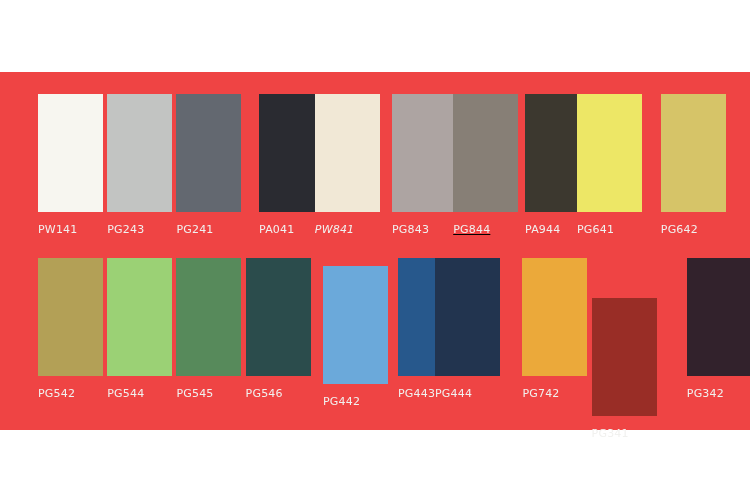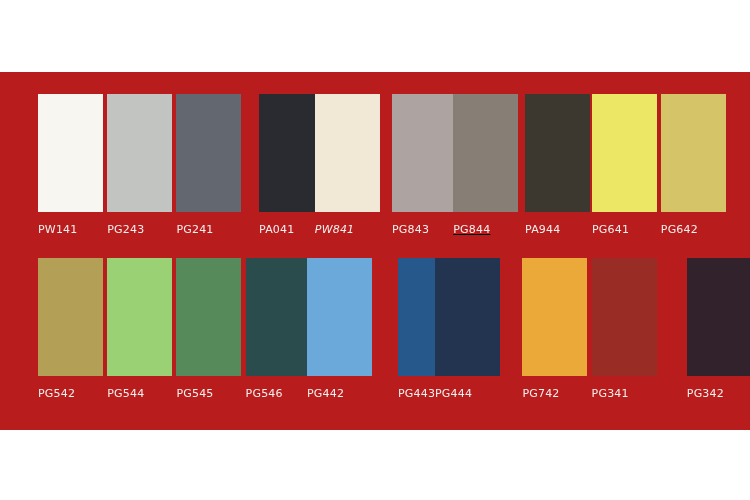--- a/index.html
+++ b/index.html
@@ -12,21 +12,21 @@
     background: #ffffff;
     font-family: "DejaVu Sans", sans-serif;
     overflow: hidden;
   }
   #palette-board {
     position: absolute;
     left: 0;
     top: 72px;
     width: 750px;
     height: 358px;
-    background: #b91c1c;
+    background: #ef4444;
   }
   .swatch-row {
     position: absolute;
     left: 38px;
     width: 700px;
     height: 0;
   }
   #row-0 { top: 22px; }
   #row-1 { top: 186px; }
 
@@ -81,21 +81,21 @@
         <span class="swatch-label">PG843</span>
       </div>
       <div class="swatch-cell" style="left: 415.2px; text-decoration: underline;">
         <span class="swatch-chip" style="background: rgb(135, 127, 118);"></span>
         <span class="swatch-label">PG844</span>
       </div>
       <div class="swatch-cell" style="left: 487px;">
         <span class="swatch-chip" style="background: rgb(60, 56, 47);"></span>
         <span class="swatch-label">PA944</span>
       </div>
-      <div class="swatch-cell" style="left: 554px;">
+      <div class="swatch-cell" style="left: 539px;">
         <span class="swatch-chip" style="background: rgb(237, 231, 102);"></span>
         <span class="swatch-label">PG641</span>
       </div>
       <div class="swatch-cell" style="left: 622.8px;">
         <span class="swatch-chip" style="background: rgb(214, 196, 104);"></span>
         <span class="swatch-label">PG642</span>
       </div>
     </div>
   <div class="swatch-row" id="row-1">
       <div class="swatch-cell" style="left: 0px;">
@@ -107,37 +107,37 @@
         <span class="swatch-label">PG544</span>
       </div>
       <div class="swatch-cell" style="left: 138.4px;">
         <span class="swatch-chip" style="background: rgb(87, 138, 91);"></span>
         <span class="swatch-label">PG545</span>
       </div>
       <div class="swatch-cell" style="left: 207.6px;">
         <span class="swatch-chip" style="background: rgb(43, 76, 76);"></span>
         <span class="swatch-label">PG546</span>
       </div>
-      <div class="swatch-cell" style="left: 269px;">
+      <div class="swatch-cell" style="left: 285px; margin-top: 8px;">
         <span class="swatch-chip" style="background: rgb(107, 169, 218);"></span>
         <span class="swatch-label">PG442</span>
       </div>
       <div class="swatch-cell" style="left: 360px;">
         <span class="swatch-chip" style="background: rgb(39, 88, 140);"></span>
         <span class="swatch-label">PG443</span>
       </div>
       <div class="swatch-cell" style="left: 397px;">
         <span class="swatch-chip" style="background: rgb(34, 52, 79);"></span>
         <span class="swatch-label">PG444</span>
       </div>
       <div class="swatch-cell" style="left: 484.4px;">
         <span class="swatch-chip" style="background: rgb(235, 169, 58);"></span>
         <span class="swatch-label">PG742</span>
       </div>
-      <div class="swatch-cell" style="left: 553.6px;">
+      <div class="swatch-cell" style="left: 553.6px; margin-top: 40px;">
         <span class="swatch-chip" style="background: rgb(153, 45, 38);"></span>
         <span class="swatch-label">PG341</span>
       </div>
       <div class="swatch-cell" style="left: 622.8px; margin-left: 26px;">
         <span class="swatch-chip" style="background: rgb(50, 34, 44);"></span>
         <span class="swatch-label">PG342</span>
       </div>
     </div>
 </div>
 

